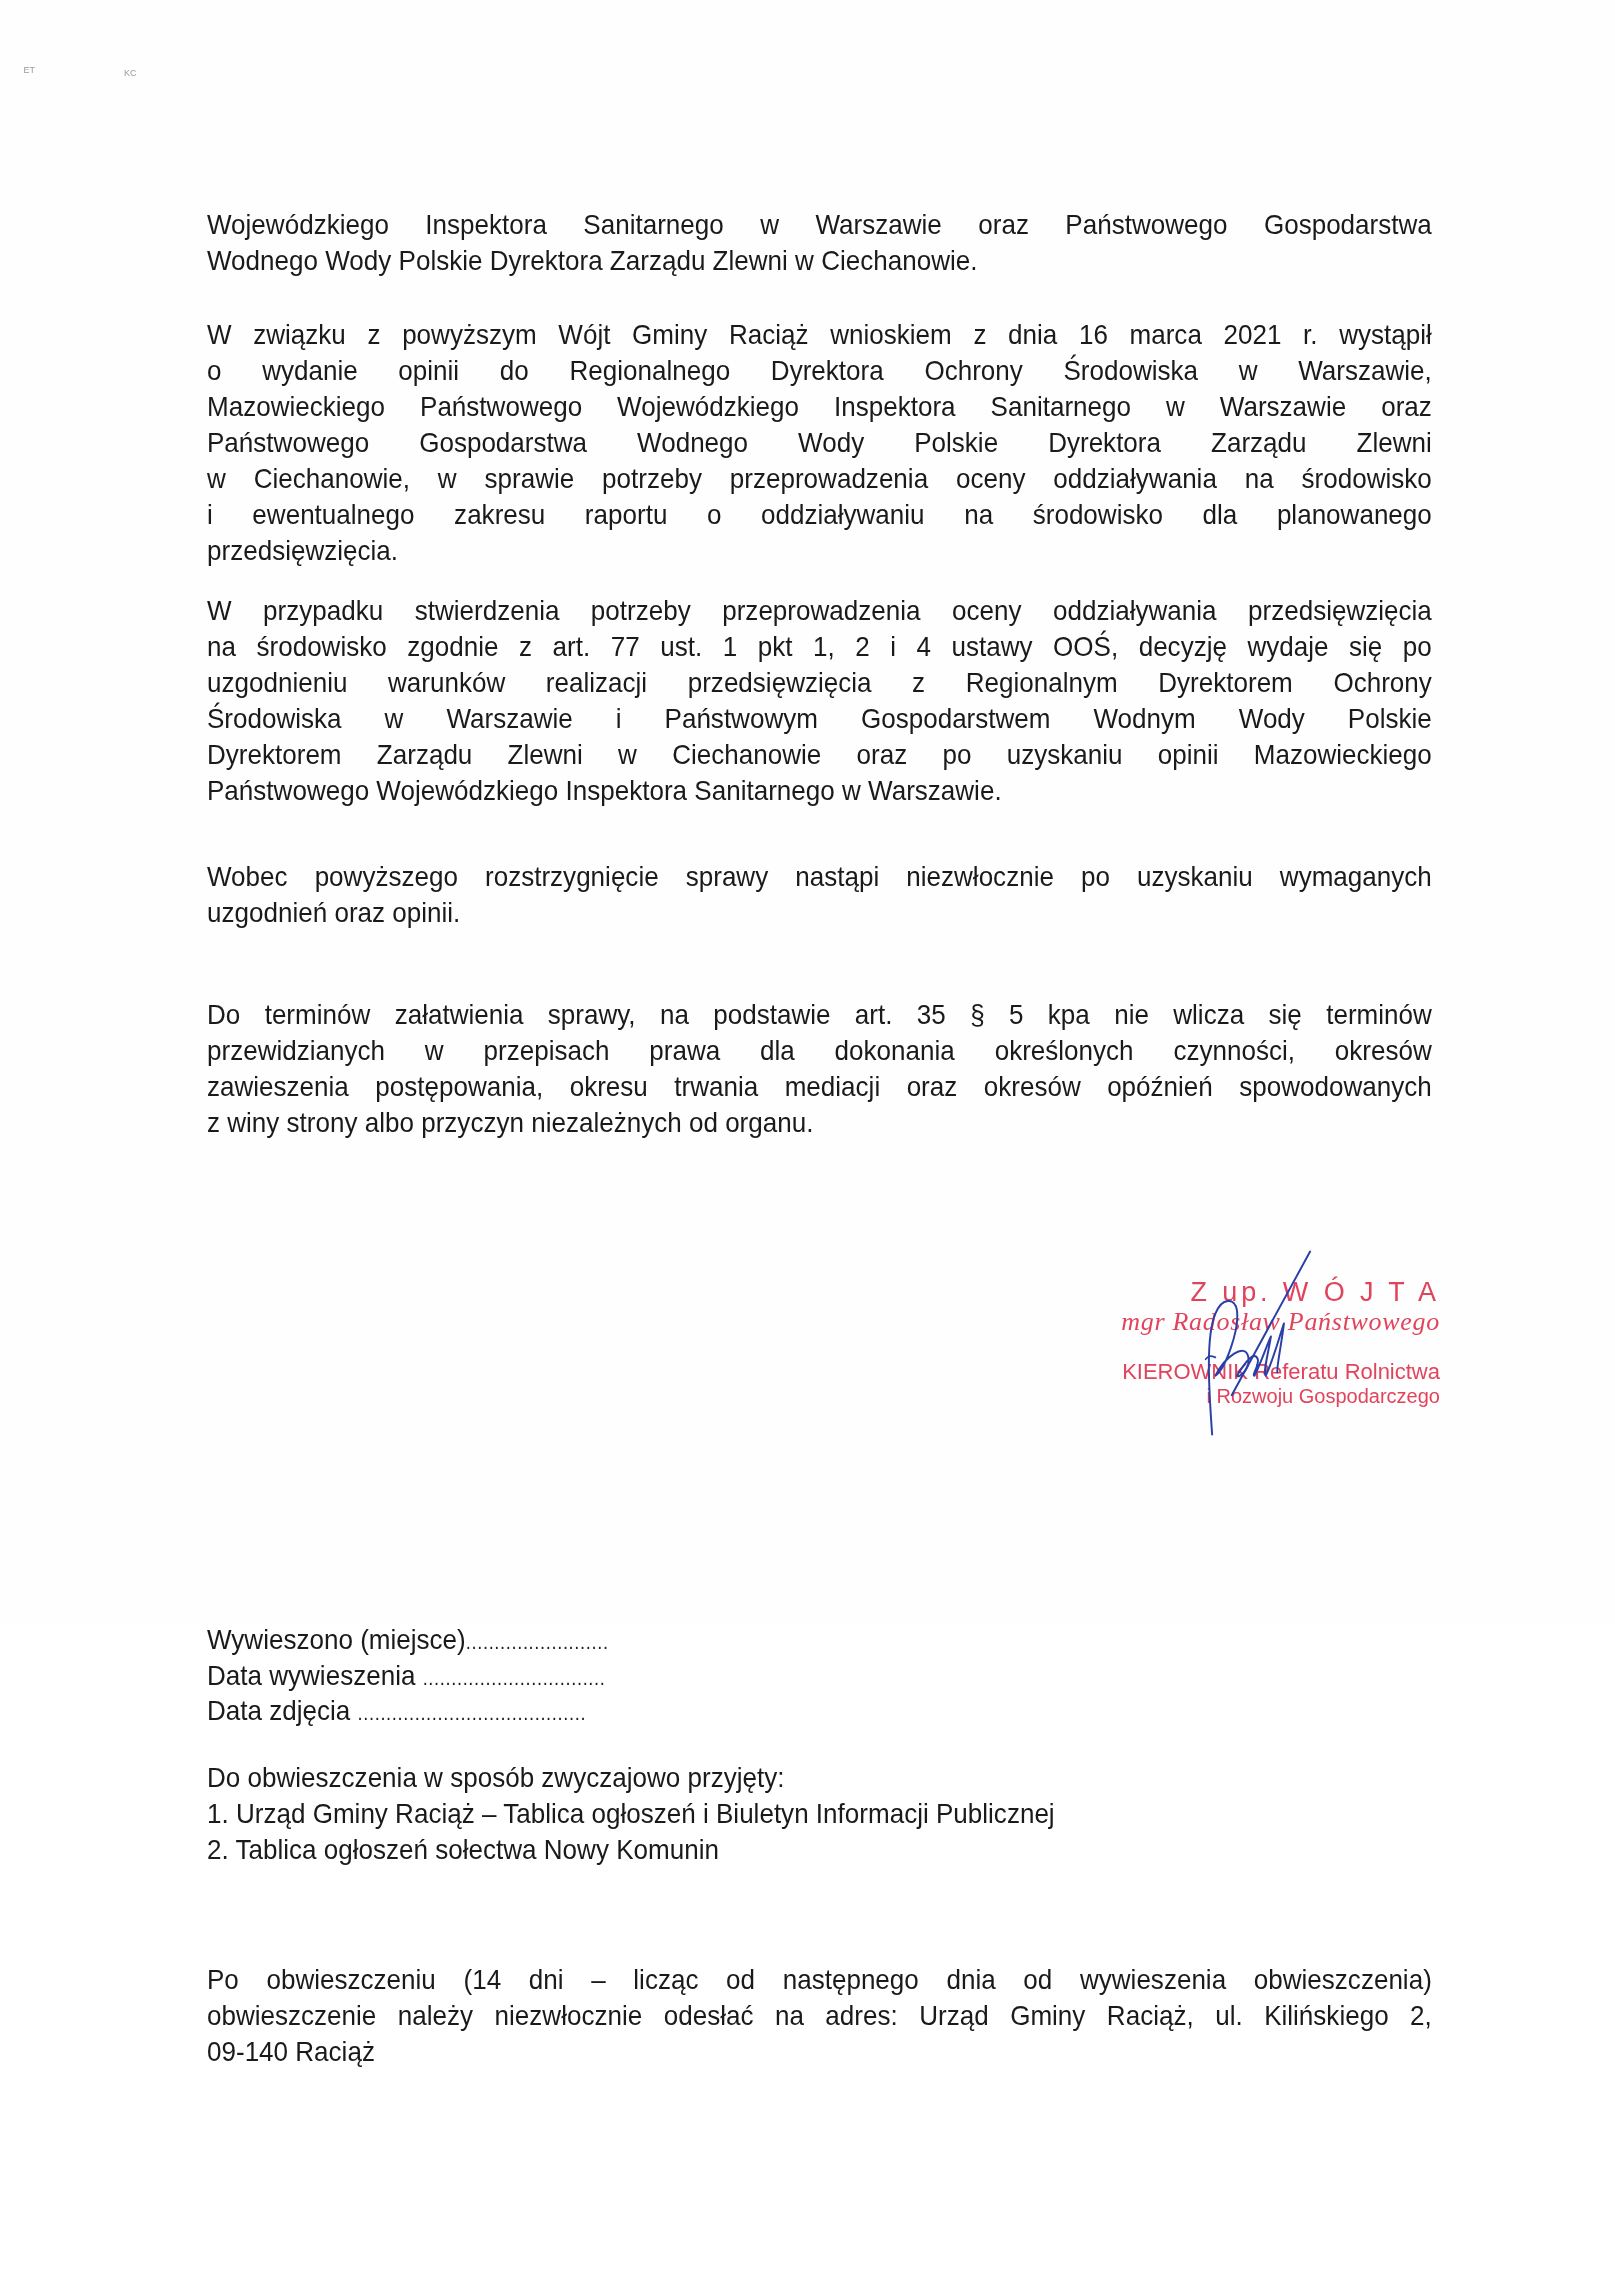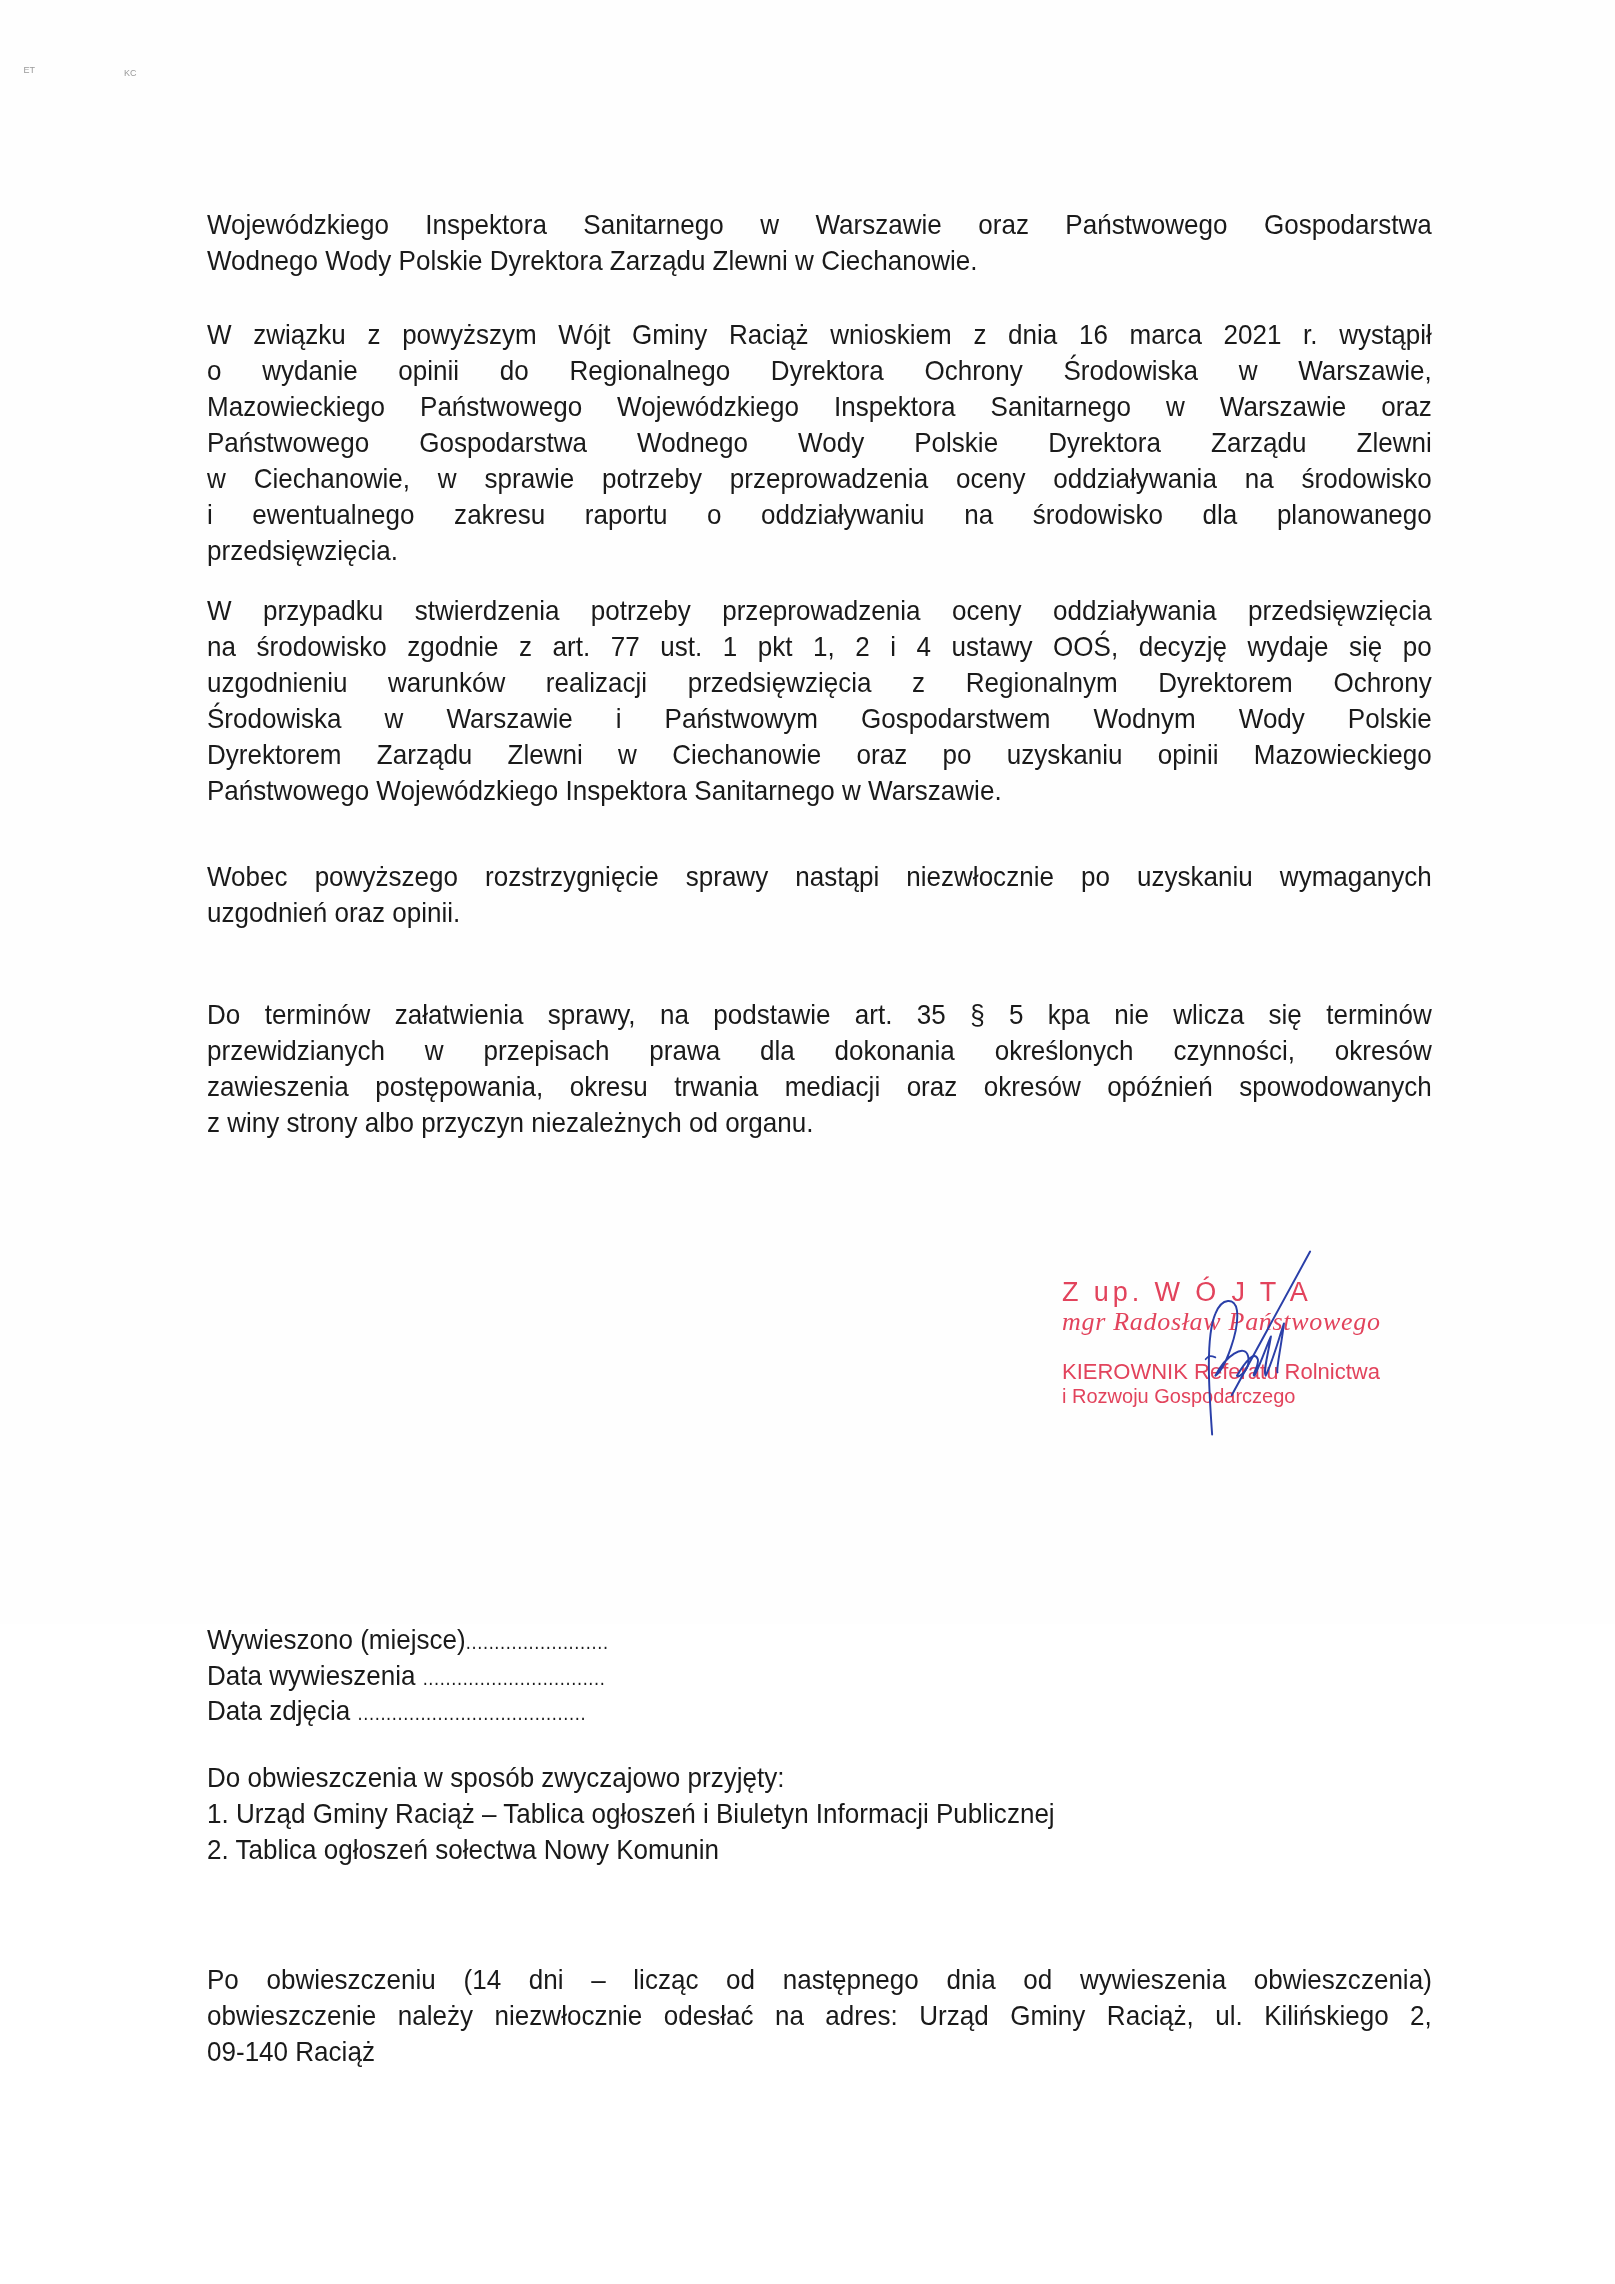--- a/index.html
+++ b/index.html
@@ -5,21 +5,21 @@
   html, body { margin: 0; padding: 0; background: #ffffff; }
   body { width: 1616px; height: 2284px; position: relative; overflow: hidden;
          font-family: "Liberation Sans", sans-serif; color: #1a1a1a; }
   .page { position: absolute; left: 0; top: 0; width: 1616px; height: 1624px; background: #fefefe; }
   .margin-mark { position: absolute; font-size: 9px; color: #9a9a9a; font-family: "Liberation Sans", sans-serif; }
   .para { position: absolute; left: 207px; width: 1317px; font-size: 28px; line-height: 36px;
           transform: scaleX(0.93); transform-origin: left top; text-align: justify; }
   .line { display: block; white-space: nowrap; }
   .justify-line { display: block; text-align: justify; text-align-last: justify; white-space: normal; }
   .stamp { position: absolute; left: 1062px; top: 1278px; width: 378px; color: #e2435c;
-           text-align: left; }
+           text-align: right; }
   .stamp .s1 { font-family: "Liberation Sans", sans-serif; font-size: 27px; letter-spacing: 3.9px; line-height: 29px; }
   .stamp .s2 { font-family: "Liberation Serif", serif; font-style: italic; font-size: 26px; line-height: 30px; letter-spacing: 0.7px; }
   .stamp .s3 { font-family: "Liberation Sans", sans-serif; font-size: 22px; line-height: 25px; margin-top: 22px; }
   .stamp .s4 { font-family: "Liberation Sans", sans-serif; font-size: 20px; line-height: 25px; }
   .signature { position: absolute; left: 1186px; top: 1245px; width: 209px; height: 196px; }
   .fill-line { position: absolute; left: 207px; font-size: 28px; line-height: 36px;
                transform: scaleX(0.93); transform-origin: left top; white-space: nowrap; }
   .dots { letter-spacing: 0.7px; font-size: 19.6px; }
 </style>
 </head>

